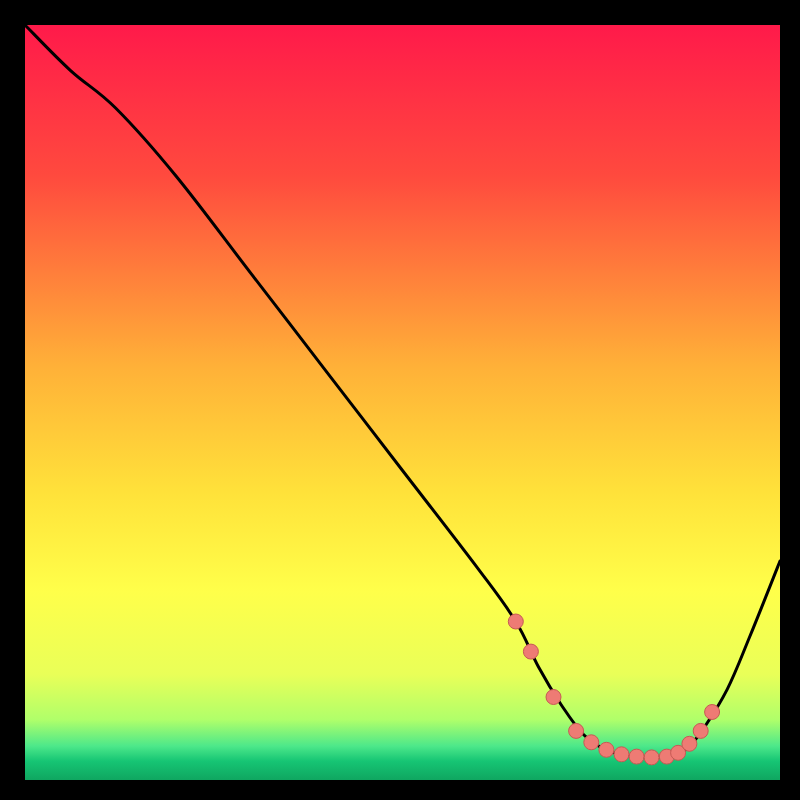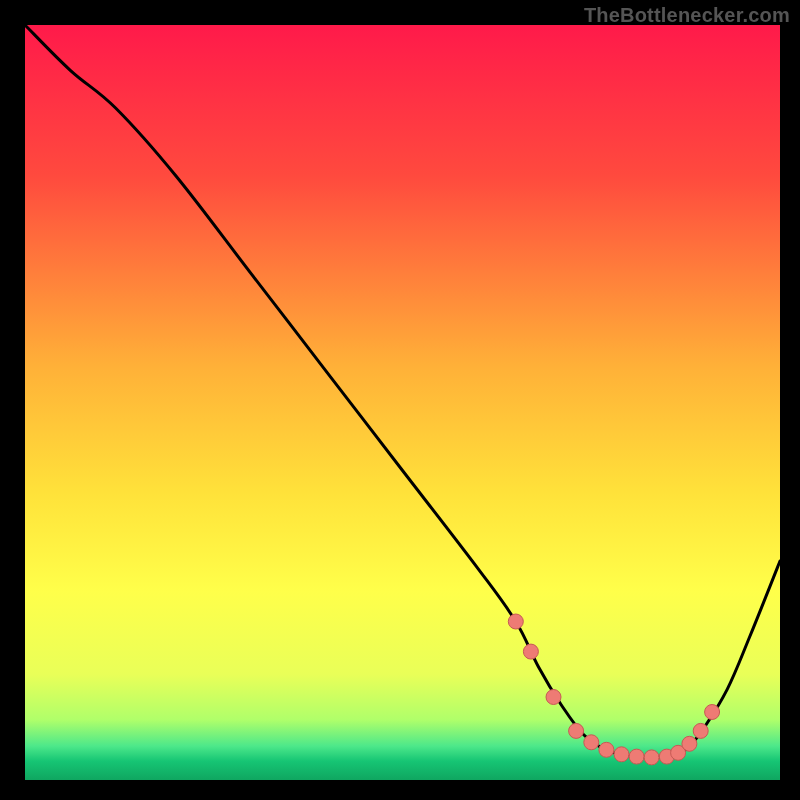--- a/index.html
+++ b/index.html
@@ -30,21 +30,20 @@
   }
   svg {
     position: absolute;
     left: 0;
     top: 0;
   }
 </style>
 </head>
 <body>
 <div class="stage">
-  <div class="watermark">TheBottlenecker.com</div>
   <svg id="chart-svg" width="800" height="800" viewBox="0 0 800 800">
       <defs>
         <linearGradient id="bg-grad" x1="0" y1="0" x2="0" y2="1">
           <stop offset="0.00%" stop-color="#ff1a4a"></stop>
           <stop offset="20.00%" stop-color="#ff4a3e"></stop>
           <stop offset="45.00%" stop-color="#ffb038"></stop>
           <stop offset="62.00%" stop-color="#ffe23a"></stop>
           <stop offset="75.00%" stop-color="#ffff4a"></stop>
           <stop offset="86.00%" stop-color="#e9ff58"></stop>
           <stop offset="92.00%" stop-color="#b0ff6a"></stop>

